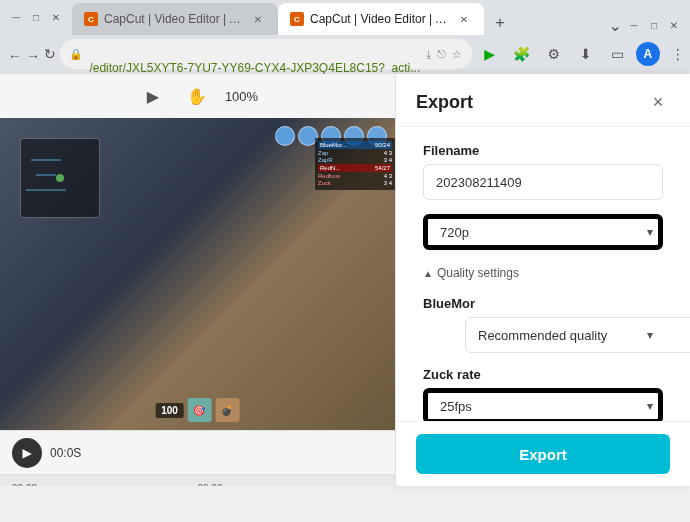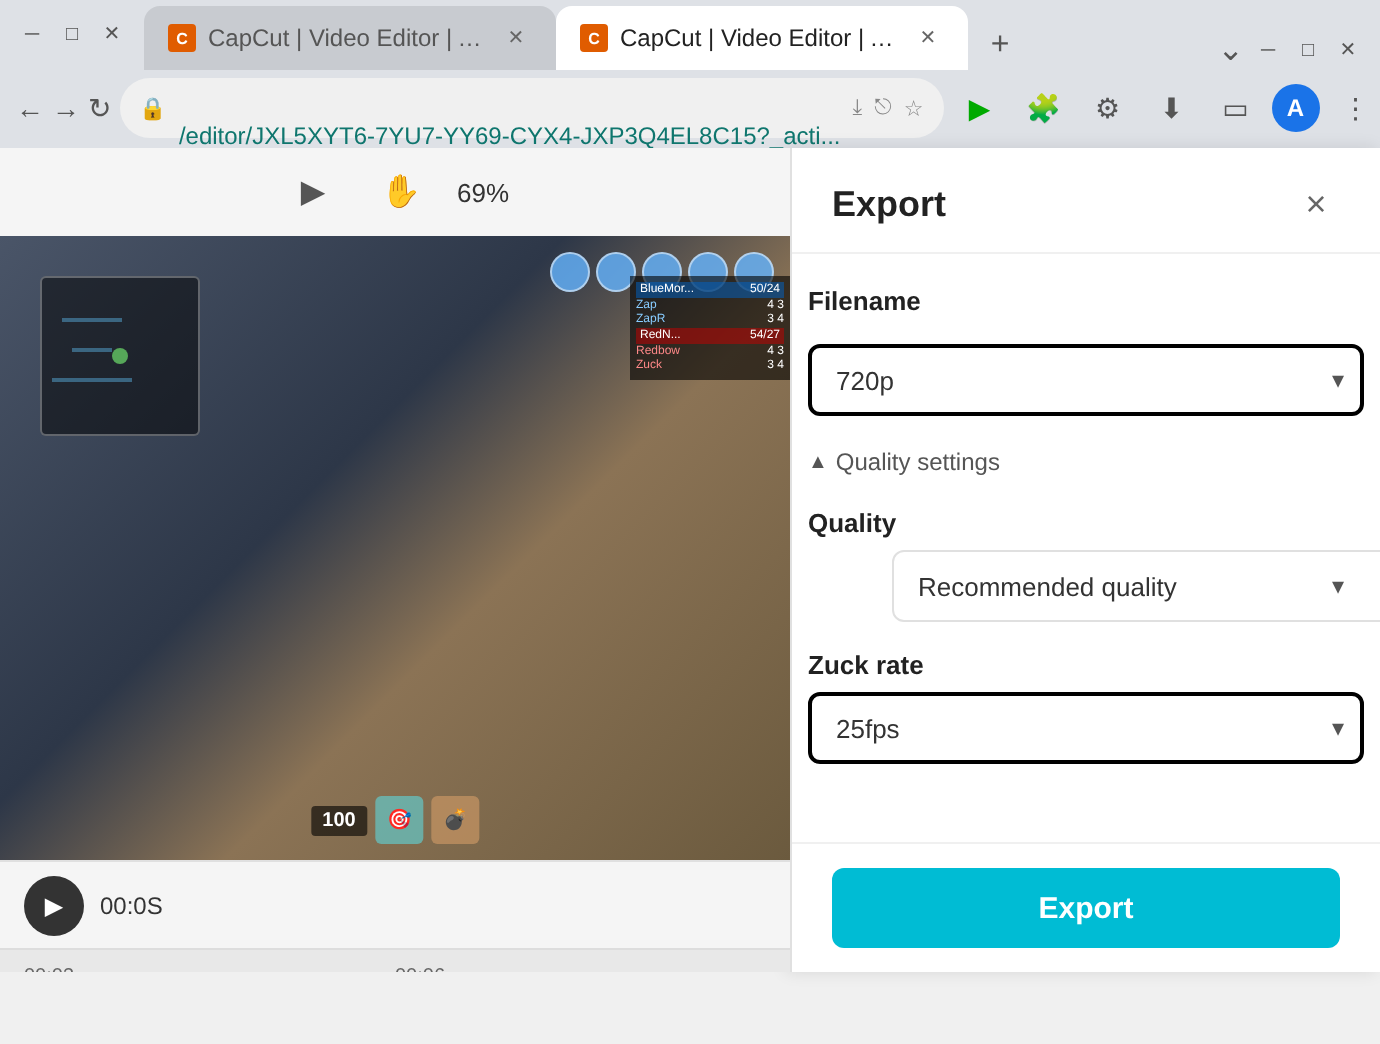--- a/index.html
+++ b/index.html
@@ -142,21 +142,21 @@
       color: #333;
       gap: 6px;
     }
 
     .address-text {
       flex: 1;
       overflow: hidden;
       text-overflow: ellipsis;
       white-space: nowrap;
       font-size: 12px;
-      color: #0f766e;
+      color: #4d7c0f;
       margin-top: 27px;
     }
 
     .toolbar-icons {
       display: flex;
       align-items: center;
       gap: 4px;
     }
 
     .toolbar-icon-btn {
@@ -419,21 +419,21 @@
       background: transparent;
       cursor: pointer;
       font-size: 18px;
       color: #666;
       display: flex;
       align-items: center;
       justify-content: center;
     }
 
     .export-body {
-      padding: 16px 8px;
+      padding: 16px 27px;
       flex: 1;
       overflow-y: auto;
     }
 
     .field-label {
       font-size: 13px;
       font-weight: 600;
       color: #222;
       margin-bottom: 6px;
     }
@@ -455,21 +455,21 @@
     }
 
     .select-wrapper {
       position: relative;
       width: 100%;
     }
 
     .select-wrapper select {
       width: 100%;
       height: 36px;
-      border: 2px solid #000000;
+      border: 5px solid #000000;
       border-radius: 6px;
       padding: 0 12px;
       font-size: 13px;
       color: #333;
       background: white;
       outline: none;
       appearance: none;
       cursor: pointer;
     }
 
@@ -585,21 +585,21 @@
   </div>
 </div>
 
 <div class="main-content">
 
   <div class="editor-area">
 
     <div class="editor-toolbar">
       <button class="editor-tool-btn">▶</button>
       <button class="editor-tool-btn">✋</button>
-      <span class="zoom-level">69%</span>
+      <span class="zoom-level">100%</span>
     </div>
 
     <div class="video-preview">
       <div class="video-frame">
 
         <div class="video-overlay">
 
           <div class="minimap">
             <div class="minimap-char"></div>
 
@@ -674,20 +674,21 @@
 
     <div class="export-header">
       <span class="export-title">Export</span>
       <button class="close-btn">×</button>
     </div>
 
     <div class="export-body">
 
       <div class="field-group">
         <div class="field-label">Filename</div>
+        <input type="text" class="text-input" value="202308211409" style="">
       </div>
 
       <div class="field-group">
         <div class="select-wrapper">
           <select>
             <option>720p</option>
             <option>360p</option>
             <option>480p</option>
             <option>1080p</option>
             <option>2K</option>
@@ -696,21 +697,21 @@
           <span class="select-chevron">▾</span>
         </div>
       </div>
 
       <div class="advanced-settings-link">
         <span class="advanced-chevron">▲</span>
         <span>Quality settings</span>
       </div>
 
       <div class="field-group">
-        <div class="field-label">Quality</div>
+        <div class="field-label">BlueMor</div>
         <div class="select-wrapper normal">
           <select>
             <option>Recommended quality</option>
             <option>Low</option>
             <option>Medium</option>
             <option>High</option>
             <option>Best</option>
           </select>
           <span class="select-chevron">▾</span>
         </div>

